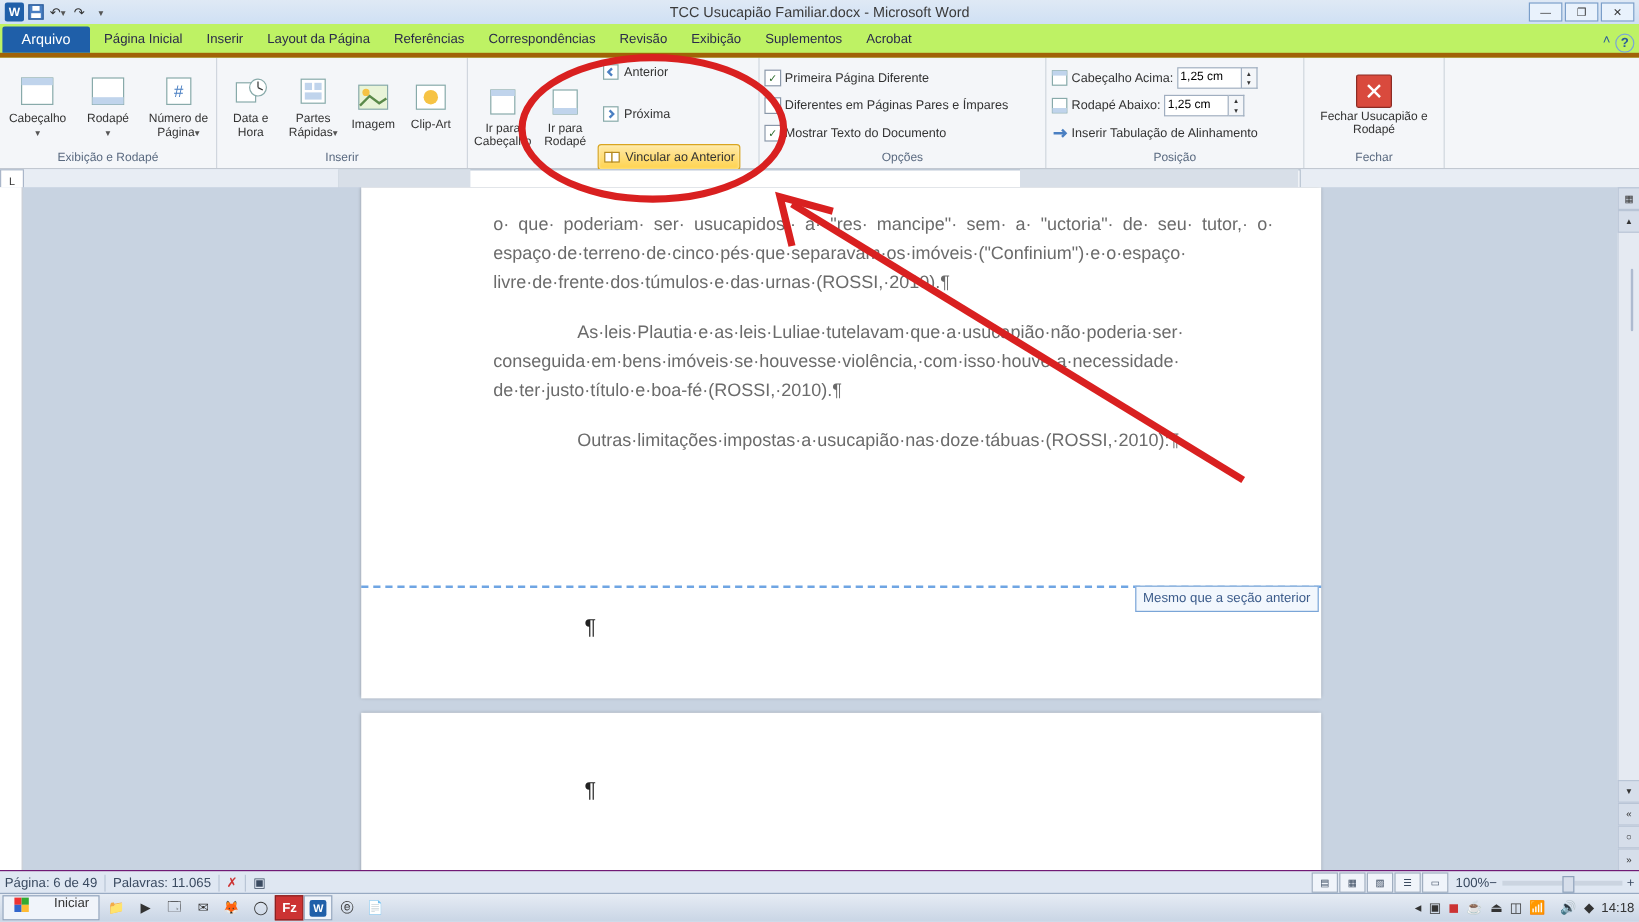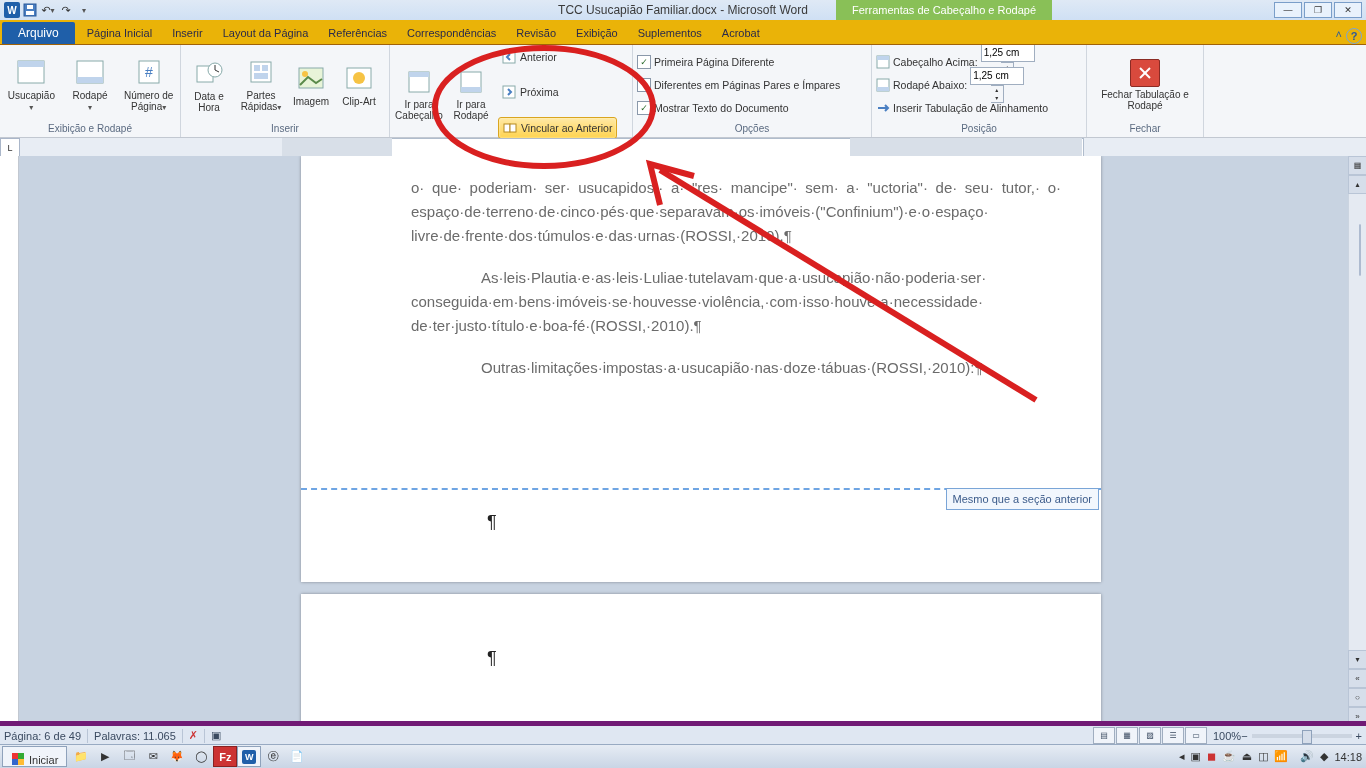--- a/index.html
+++ b/index.html
@@ -5,42 +5,42 @@
 html,body{margin:0;padding:0;width:1366px;height:768px;overflow:hidden;font-family:"Segoe UI",Tahoma,sans-serif;font-size:11px;background:#d7e4f2;color:#333;}
 .titlebar{height:20px;background:linear-gradient(#dfe9f5,#cfe0f4);display:flex;align-items:center;padding:0 4px;position:relative;}
 .win-ctrls{margin-left:auto;display:flex;gap:2px;}
 .win-btn{width:26px;height:14px;border:1px solid #7a9ec9;background:#e9f2fc;display:flex;align-items:center;justify-content:center;font-size:9px;cursor:pointer;}
 .qat{display:flex;align-items:center;gap:2px;}
 .qat .icon{width:16px;height:16px;display:flex;align-items:center;justify-content:center;}
 .wglyph{width:16px;height:16px;background:#1f5fa9;color:#fff;font-weight:bold;display:flex;align-items:center;justify-content:center;font-size:10px;border-radius:2px;}
 .title-center{position:absolute;left:50%;transform:translateX(-50%);font-size:12px;color:#3a3a3a;}
 .contextual-tab-title{position:absolute;left:836px;top:0;height:20px;background:#89c057;color:#fff;display:flex;align-items:center;justify-content:center;width:216px;font-size:11px;}
 
-.tabs-row{height:24px;background:#eab308;border-bottom:1px solid #a16207;display:flex;align-items:flex-end;padding:0 2px;position:relative;}
+.tabs-row{height:24px;background:#bef264;border-bottom:4px solid #a16207;display:flex;align-items:flex-end;padding:0 2px;position:relative;}
 .file-tab{background:#1f5fa9;color:#fff;height:22px;padding:0 16px;display:flex;align-items:center;font-size:12px;border-radius:2px 2px 0 0;margin-right:2px;cursor:pointer;}
 .tab{height:22px;padding:0 10px;display:flex;align-items:center;font-size:11px;color:#2a2a4a;cursor:pointer;}
 .context-wrap{position:absolute;left:836px;width:216px;height:24px;display:flex;align-items:flex-end;justify-content:center;}
 .context-wrap .tab{background:#f4f8ef;border:1px solid #a8c884;border-bottom:none;color:#3b5a1e;}
 .help-btns{position:absolute;right:4px;display:flex;gap:4px;}
 .help-btns span{cursor:pointer;color:#2a5a9a;}
 
 .ribbon{height:92px;background:#f4f6f9;border-bottom:1px solid #c2c8d1;display:flex;}
 .grp{border-right:1px solid #d0d6de;display:flex;flex-direction:column;justify-content:space-between;padding:2px 4px;}
 .grp-body{flex:1;display:flex;align-items:center;gap:4px;}
 .grp-label{text-align:center;font-size:10px;color:#5a6a80;padding:1px 0;}
 .big-btn{display:flex;flex-direction:column;align-items:center;justify-content:center;width:56px;height:66px;gap:2px;cursor:pointer;}
 .big-btn .icon{width:32px;height:32px;display:flex;align-items:center;justify-content:center;}
 .big-btn .lbl{font-size:10px;text-align:center;line-height:11px;}
 .drop{font-size:8px;color:#555;}
 .small-stack{display:flex;flex-direction:column;gap:15px;}
 .small-item{display:flex;align-items:center;gap:4px;height:20px;padding:0 4px;cursor:pointer;font-size:10.5px;}
 .small-item.highlight{background:linear-gradient(#ffe9a6,#ffd34e);border:1px solid #d9a520;border-radius:3px;box-shadow: inset 0 0 2px #fff6d0; align-items: center;}
 .chk{width:12px;height:12px;border:1px solid #8a98aa;background:#fff;display:flex;align-items:center;justify-content:center;font-size:9px;color:#2a6a2a;}
 .optrow{display:flex;align-items:center;gap:3px;height:20px;font-size:10.5px;}
-.spin{display:flex;align-items:center;flex-direction:column;}
+.spin{display:flex;align-items:center;}
 .spin input{width:48px;height:16px;border:1px solid #a0aec0;font-size:10px;padding:0 2px;}
 .spin .ud{width:12px;height:16px;border:1px solid #a0aec0;border-left:none;display:flex;flex-direction:column;}
 .spin .ud span{flex:1;display:flex;align-items:center;justify-content:center;font-size:6px;cursor:pointer;}
 .close-icon{width:28px;height:26px;background:#d94a3d;border:1px solid #8b2b24;border-radius:2px;display:flex;align-items:center;justify-content:center;color:#fff;}
 
 .ruler-h{height:18px;background:#e8edf4;border-bottom:1px solid #c2c8d1;position:relative;}
 .ruler-h .lbox{width:18px;height:18px;background:#fff;border:1px solid #aab6c9;display:flex;align-items:center;justify-content:center;font-size:9px;position:absolute;left:0;top:0;}
 .ruler-strip{position:absolute;left:282px;width:800px;height:18px;background:#fff;border:1px solid #b0bccc;}
 .ruler-fill{position:absolute;left:282px;height:18px;width:110px;background:#d8dfe8;}
 .ruler-fill2{position:absolute;left:850px;height:18px;width:232px;background:#d8dfe8;}
@@ -60,31 +60,31 @@
 .footer-mark{position:absolute;left:186px;top:22px;font-size:18px;color:#222;}
 
 .page2 .hdr-area{position:absolute;left:0;right:0;top:0;height:120px;}
 .page2 .hdr-mark{position:absolute;left:186px;top:54px;font-size:18px;color:#222;}
 
 .scroll-v{position:absolute;right:0;top:156px;bottom:42px;width:17px;background:#e5eaf2;display:flex;flex-direction:column;align-items:center;border-left:1px solid #cbd4e0;}
 .scroll-v .btn{height:17px;width:100%;background:#d6deea;border:1px solid #b9c5d6;display:flex;align-items:center;justify-content:center;font-size:8px;cursor:pointer;}
 .scroll-v .track{flex:1;position:relative;}
 .scroll-v .thumb{position:absolute;top:30px;height:50px;left:1px;right:1px;background:#cfd8e6;border:1px solid #aebbd0;border-radius:2px;cursor:pointer;}
 
-.statusbar{position:absolute;left:0;right:0;bottom:23px;height:19px;background:#dfe7f2;border-top:5px solid #701a75;display:flex;align-items:center;font-size:11px;color:#3a4a60;padding:0 4px;text-align:right;}
+.statusbar{position:absolute;left:0;right:0;bottom:23px;height:19px;background:#dfe7f2;border-top:1px solid #701a75;display:flex;align-items:center;font-size:11px;color:#3a4a60;padding:0 4px;text-align:right;}
 .statusbar .sep{width:1px;height:14px;background:#b9c5d6;margin:0 6px;}
 .statusbar .spacer{flex:1;}
 .view-btns{display:flex;gap:1px;margin-right:6px;}
 .view-btns span{width:20px;height:15px;border:1px solid #a0aec0;background:#f0f4fa;display:flex;align-items:center;justify-content:center;cursor:pointer;font-size:8px;}
 .zoom-slider{display:flex;align-items:center;gap:4px;}
 .zoom-slider .track{width:100px;height:4px;background:#cbd4e0;position:relative;}
 .zoom-slider .thumb{position:absolute;left:50%;top:-4px;width:8px;height:12px;background:#d6deea;border:1px solid #8fa2bb;cursor:pointer;}
 
 .taskbar{position:absolute;left:0;right:0;bottom:0;height:23px;background:linear-gradient(#e6ecf4,#c9d5e5);border-top:1px solid #98aac2;display:flex;align-items:center;font-size:11px;}
-.start{height:19px;margin:0 2px;padding:0 8px;border:1px solid #8fa2bb;background:#f0f4fa;display:flex;align-items:flex-end;gap:4px;cursor:pointer;}
+.start{height:19px;margin:0 2px;padding:0 8px;border:1px solid #8fa2bb;background:#f0f4fa;display:flex;align-items:flex-start;gap:20px;cursor:pointer;}
 .tray{margin-left:auto;display:flex;align-items:center;gap:6px;padding:0 4px;}
 .task-app{width:22px;height:19px;border:1px solid transparent;display:flex;align-items:center;justify-content:center;cursor:pointer;}
 
 .annot-ellipse{position:absolute;pointer-events:none;border:6px solid #d92020;border-radius:50%;left:432px;top:45px;width:212px;height:112px;}
 .annot-arrow{position:absolute;pointer-events:none;left:0;top:0;width:1366px;height:768px;}
 
 svg{display:block;}
 </style>
 </head>
 <body>
@@ -101,21 +101,20 @@
           <rect x="4" y="2" width="6" height="4" fill="#fff"></rect>
         </svg>
       </div>
     <div class="icon">↶<span class="drop">▾</span></div>
     <div class="icon">↷</div>
     <div class="icon">
         <span class="drop">▾</span>
       </div>
   </div>
   <div class="title-center">TCC Usucapião Familiar.docx - Microsoft Word</div>
-  <div class="contextual-tab-title">Ferramentas de Cabeçalho e Rodapé</div>
   <div class="win-ctrls">
     <div class="win-btn">—</div>
     <div class="win-btn">❐</div>
     <div class="win-btn">✕</div>
   </div>
 </div>
 
 <div class="tabs-row">
   <div class="file-tab">Arquivo</div>
   <div class="tab">Página Inicial</div>
@@ -137,21 +136,21 @@
 
   <div class="grp" style="width:172px">
     <div class="grp-body">
       <div class="big-btn">
           <div class="icon">
             <svg width="30" height="26">
               <rect x="2" y="2" width="26" height="22" fill="#fff" stroke="#8aa"></rect>
               <rect x="2" y="2" width="26" height="6" fill="#c0d4ec"></rect>
             </svg>
           </div>
-          <div class="lbl"><span>Usucapião</span><br><span class="drop">▾</span></div>
+          <div class="lbl"><span>Cabeçalho</span><br><span class="drop">▾</span></div>
         </div>
       <div class="big-btn">
           <div class="icon">
             <svg width="30" height="26">
               <rect x="2" y="2" width="26" height="22" fill="#fff" stroke="#8aa"></rect>
               <rect x="2" y="18" width="26" height="6" fill="#c0d4ec"></rect>
             </svg>
           </div>
           <div class="lbl"><span>Rodapé</span><br><span class="drop">▾</span></div>
         </div>
@@ -327,21 +326,21 @@
 
   <div class="grp" style="width:108px">
     <div class="grp-body" style="justify-content:center">
       <div class="big-btn" style="width:96px">
         <div class="close-icon">
             <svg width="16" height="16">
               <line x1="3" y1="3" x2="13" y2="13" stroke="#fff" stroke-width="2"></line>
               <line x1="13" y1="3" x2="3" y2="13" stroke="#fff" stroke-width="2"></line>
             </svg>
           </div>
-        <div class="lbl">Fechar Tabulação e Rodapé</div>
+        <div class="lbl">Fechar Usucapião e Rodapé</div>
       </div>
     </div>
     <div class="grp-label">Fechar</div>
   </div>
 </div>
 
 <div class="ruler-h">
   <div class="lbox">L</div>
   <div class="ruler-strip"></div>
   <div class="ruler-fill"></div>

